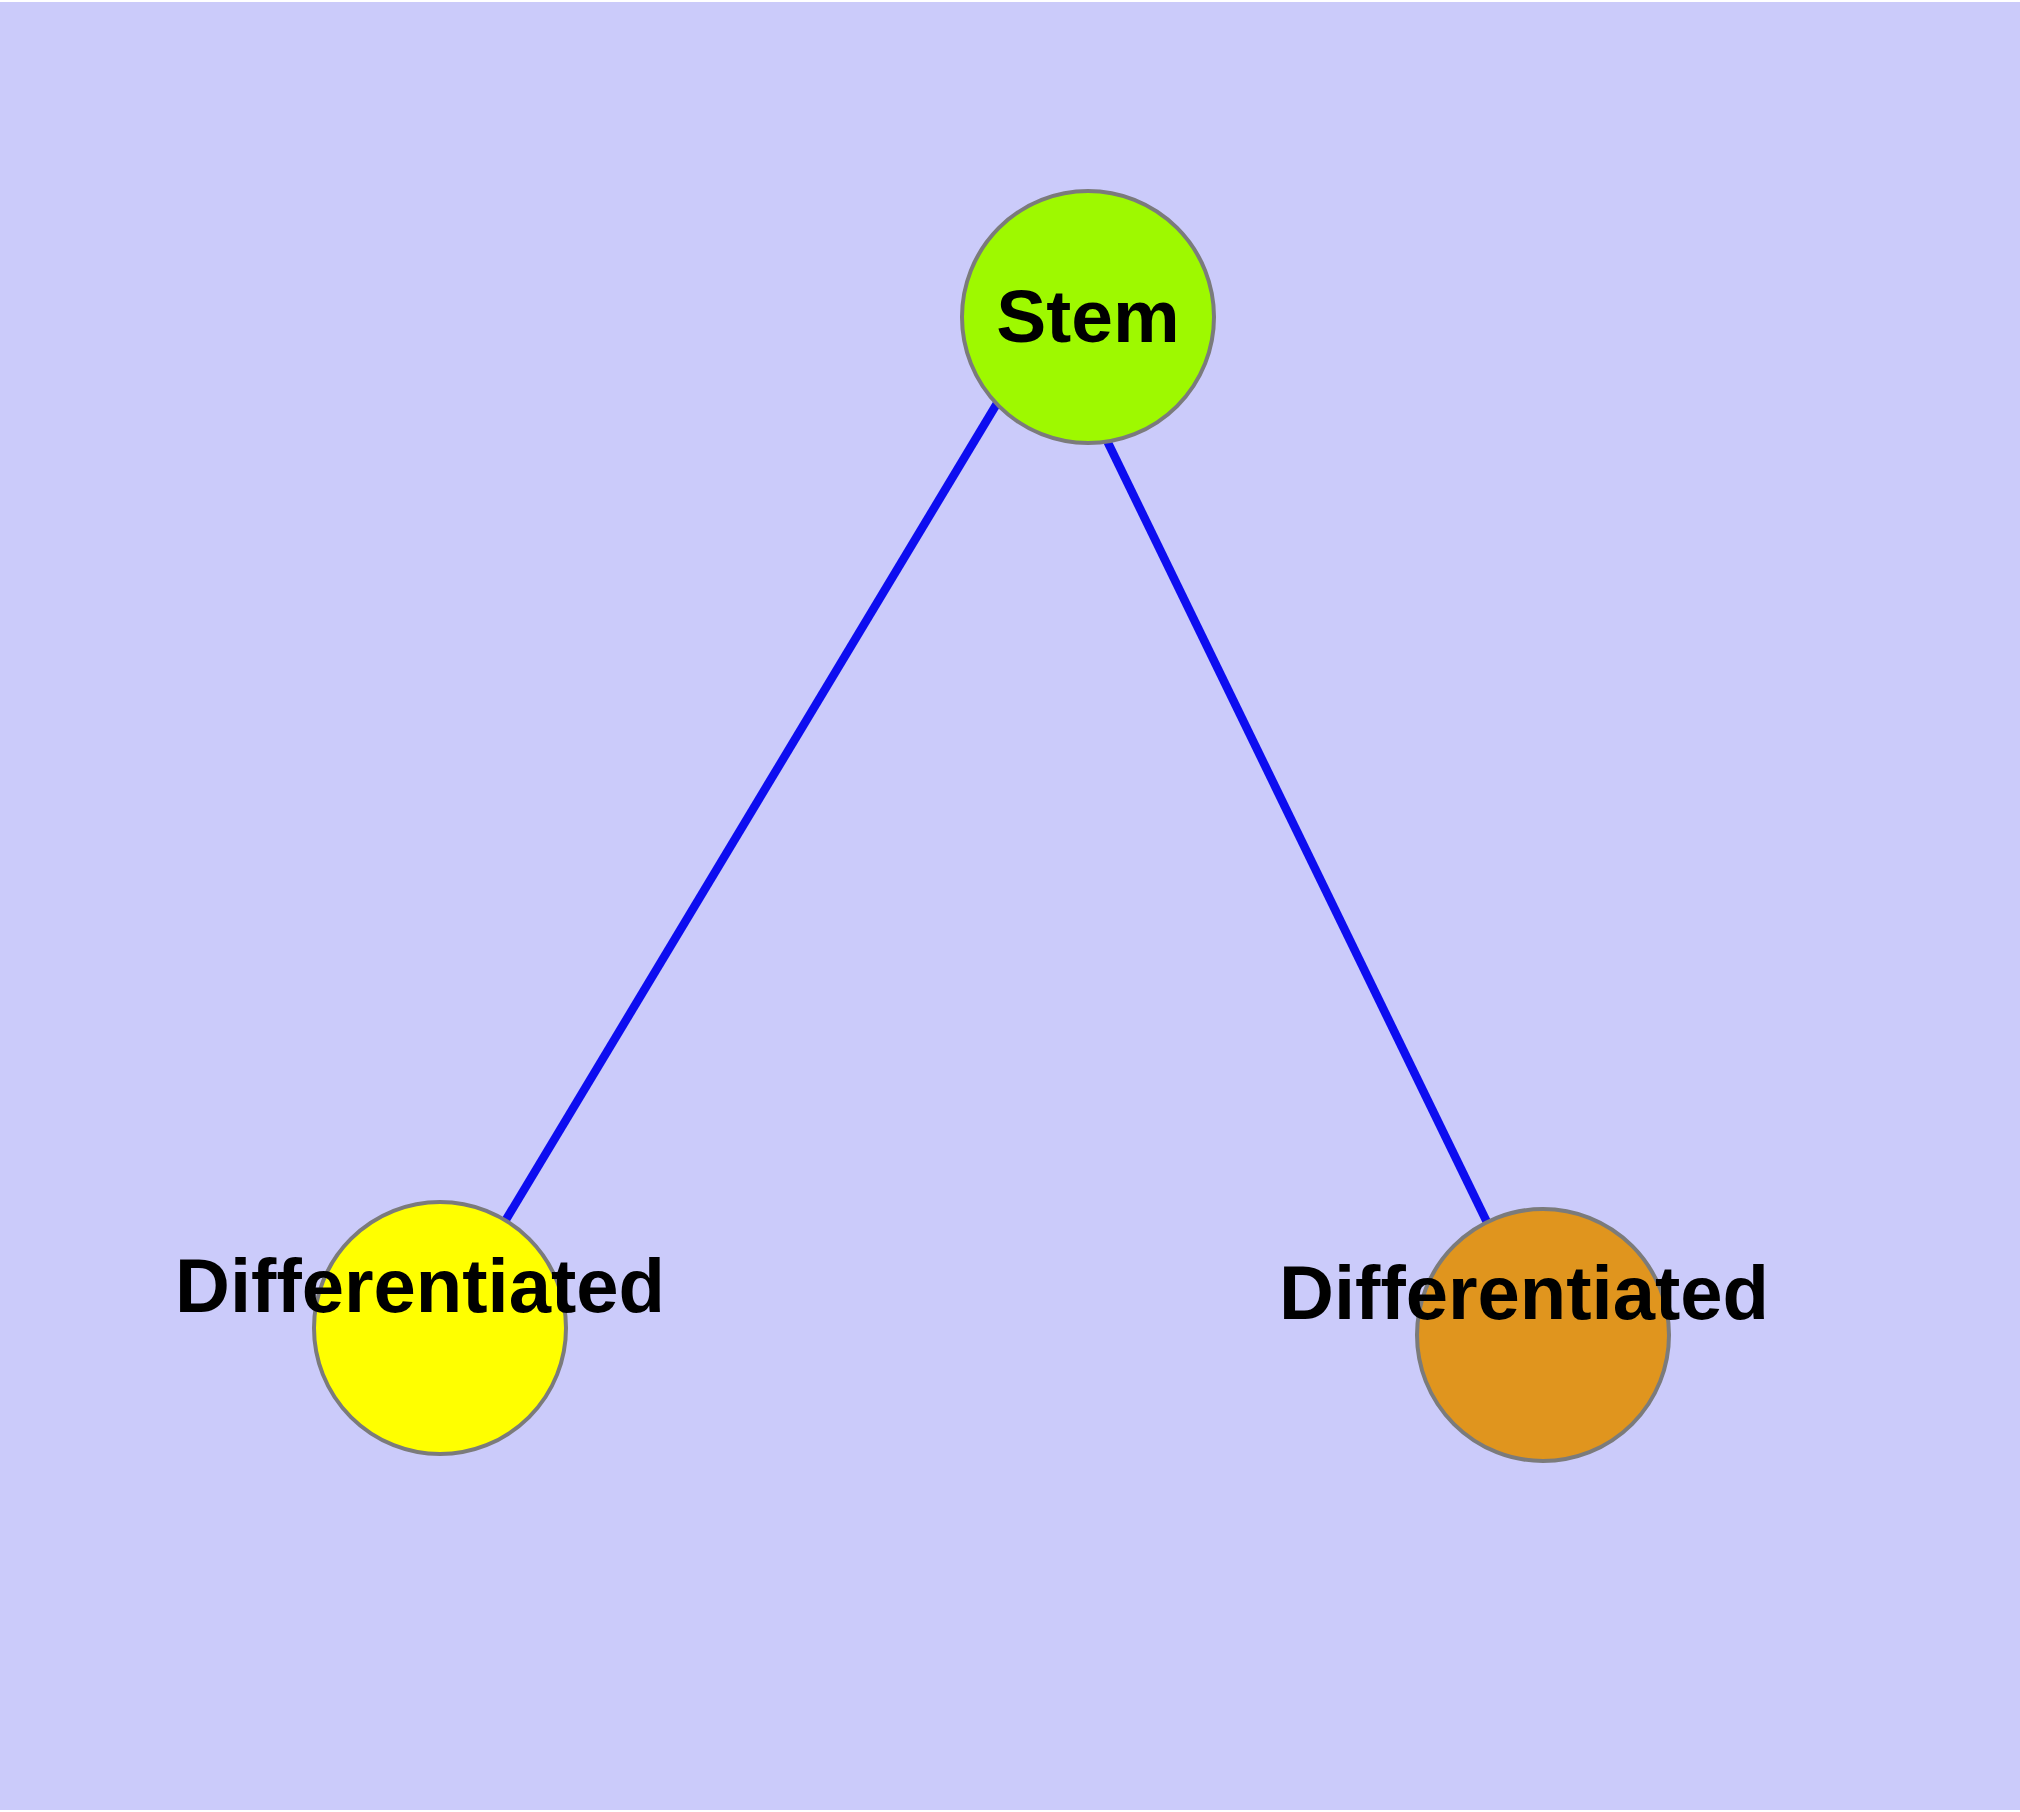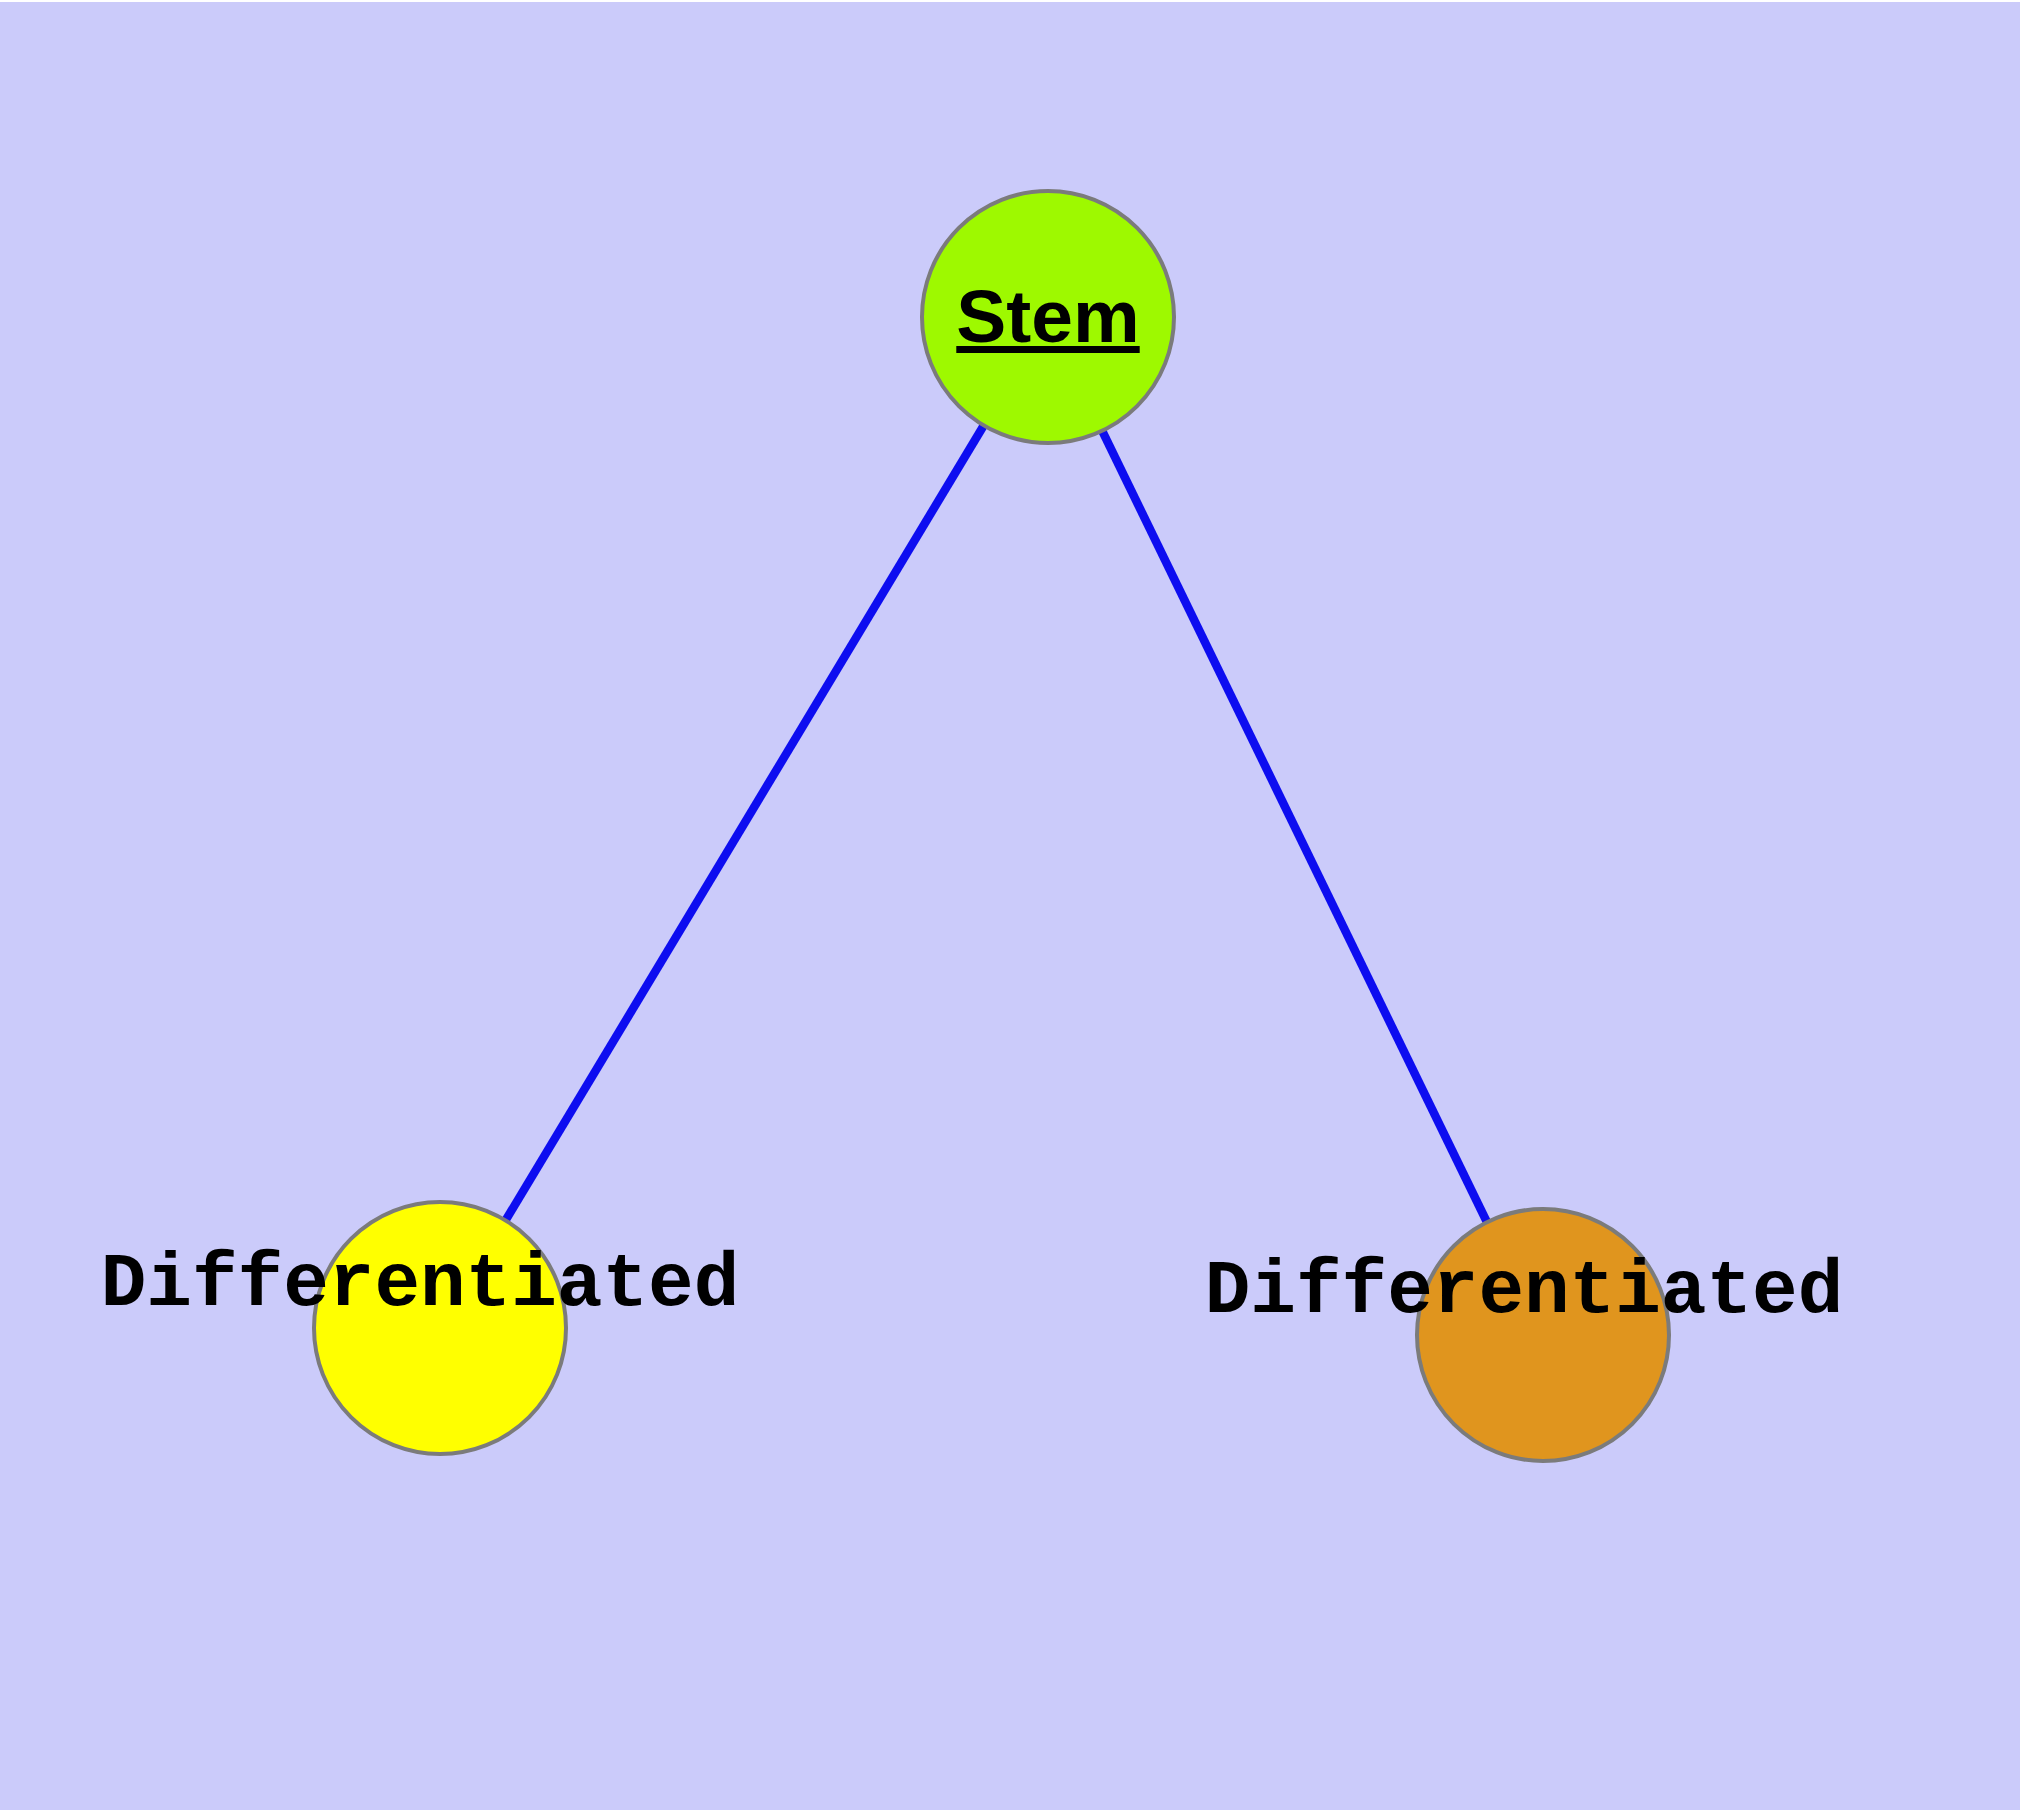--- a/index.html
+++ b/index.html
@@ -32,41 +32,40 @@
     width: 256px;
     height: 256px;
     box-sizing: border-box;
     border: 4.2px solid #7b7b7b;
     border-radius: 50%;
     z-index: 2;
     display: flex;
     align-items: center;
     justify-content: center;
   }
-  .node-stem { left: 920px; top: 187px; text-decoration: underline; }
+  .node-stem { left: 960px; top: 187px; }
   .node-type-a { left: 312px; top: 1198px; }
   .node-type-b { left: 1415px; top: 1205px; }
   .node-label {
     color: #000000;
     font-weight: 700;
     font-size: 75px;
     line-height: 1;
     white-space: nowrap;
   }
   .free-label {
     position: absolute;
     width: 678px;
     z-index: 3;
     color: #000000;
     font-weight: 700;
     font-size: 76px;
     line-height: 107px;
     text-align: center;
     white-space: nowrap;
-    font-family: Liberation Mono, monospace;
   }
   .label-type-a { left: 81px; top: 1230px; }
   .label-type-b { left: 1185px; top: 1237px; }
 </style>
 </head>
 <body>
 
 <div class="canvas">
 
   <svg class="edges-layer" viewBox="0 0 2384 2138" xmlns="http://www.w3.org/2000/svg">

